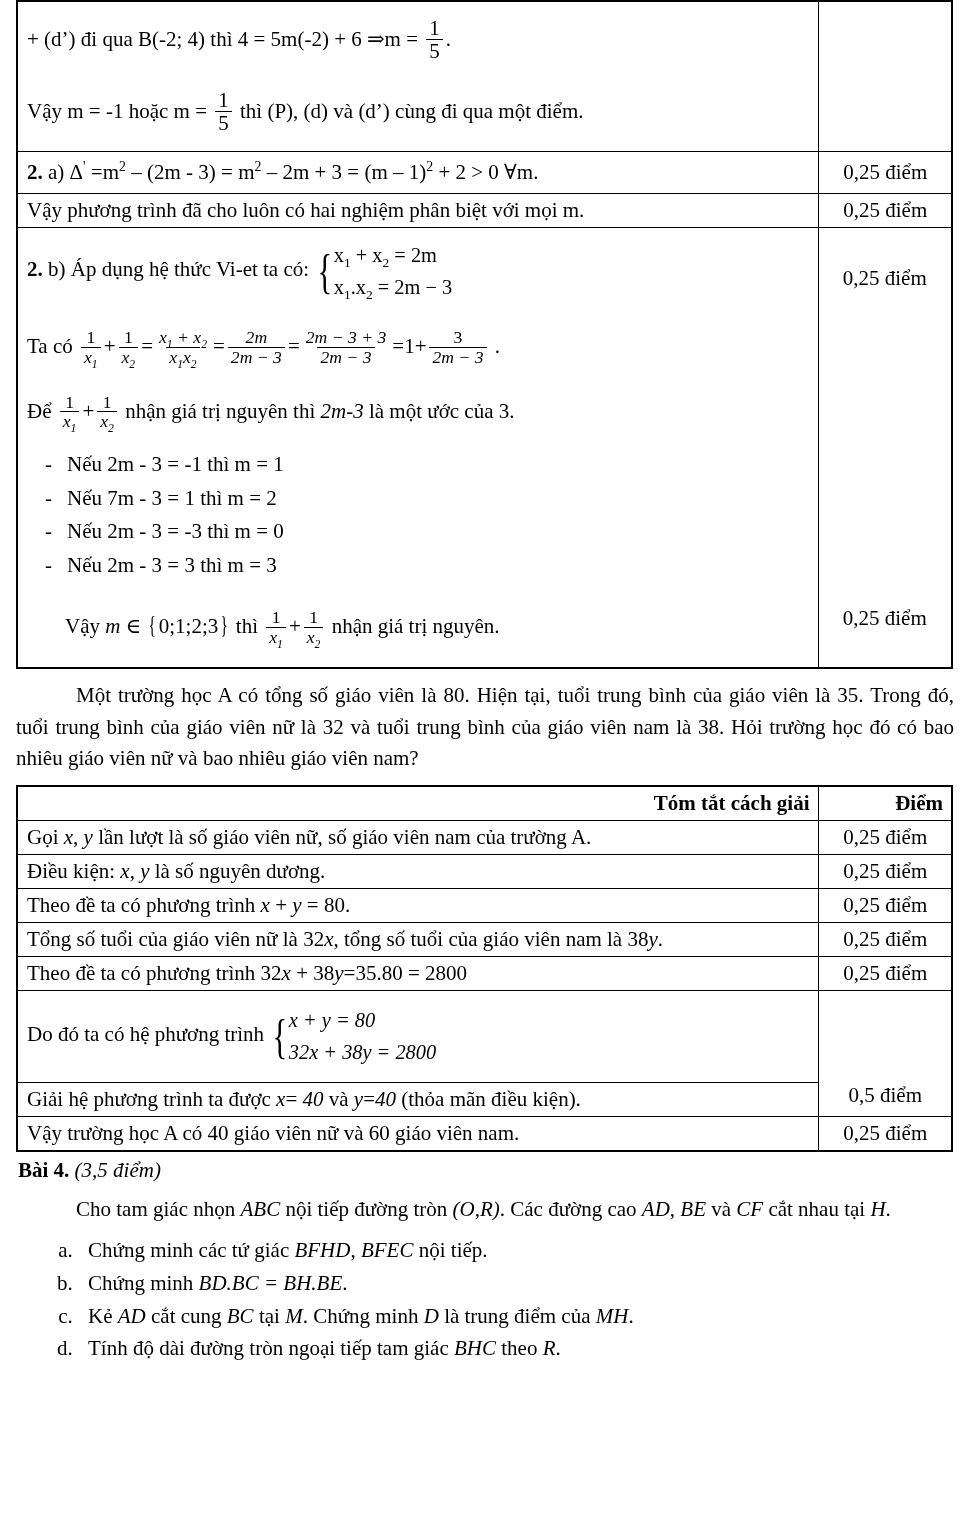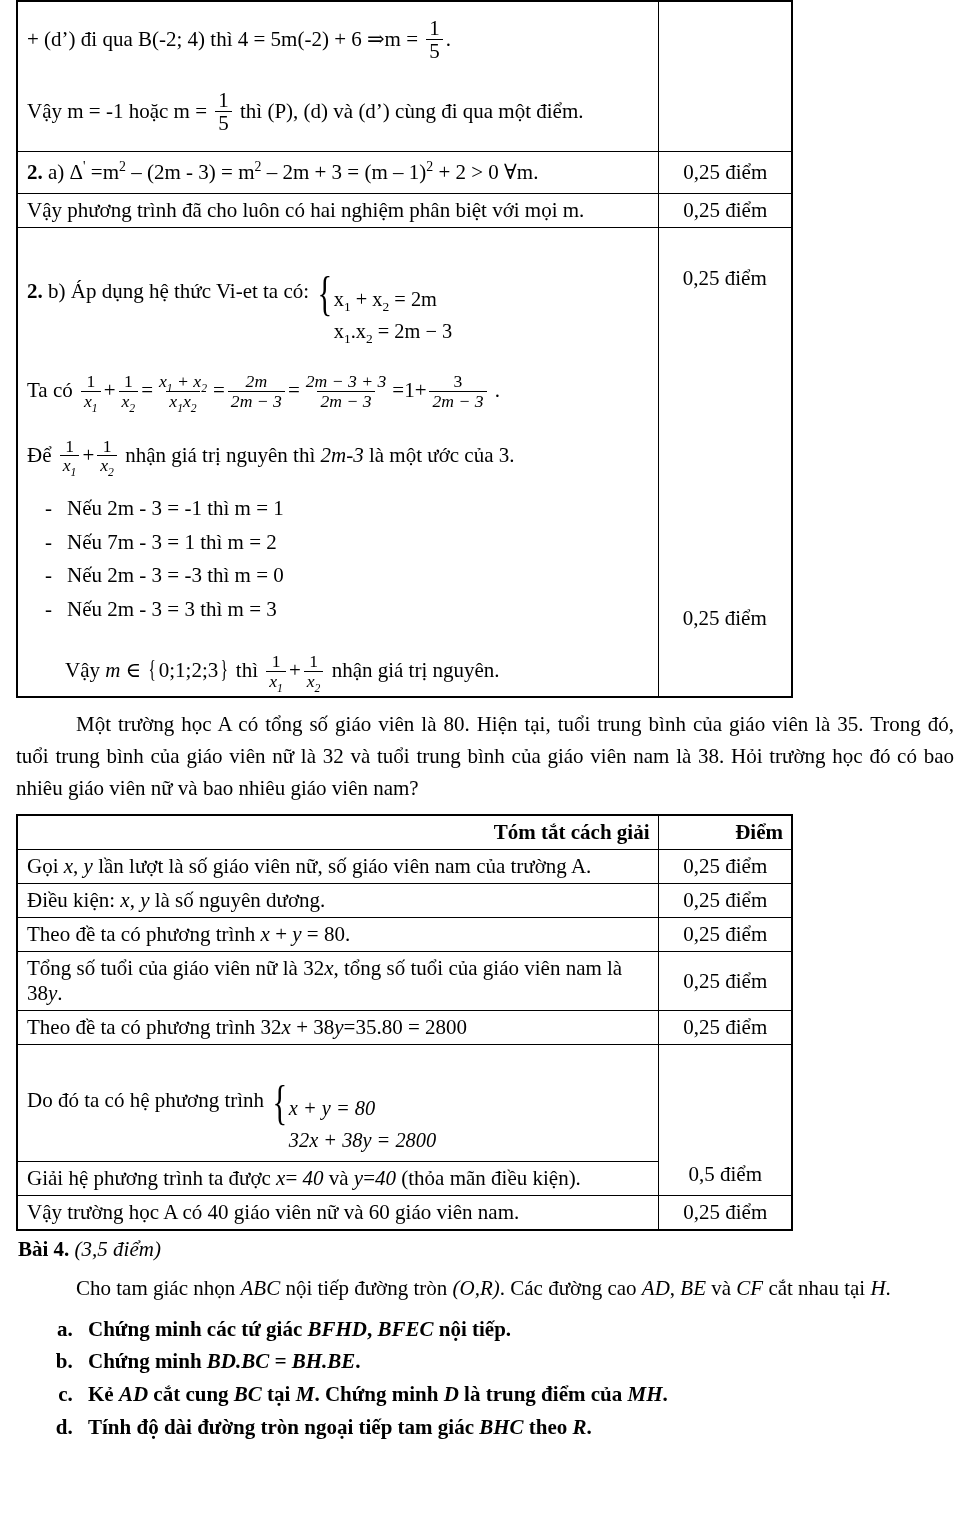--- a/index.html
+++ b/index.html
@@ -47,28 +47,27 @@
     line-height: 0.84;
     transform: scaleX(0.62);
     display: inline-block;
     margin-right: -3px;
   }
   .brace-sys .rows {
     display: inline-flex;
     flex-direction: column;
     line-height: 1.55;
     font-size: 0.97em;
-    margin-top: 44px;
   }
   .setbrace { font-size: 1.22em; font-weight: 300; display:inline-block; transform: scaleX(0.6); }
 
   
   table.doc {
     border-collapse: collapse;
-    width: 777px;
+    width: 937px;
     margin: 0;
     table-layout: fixed;
     padding-left: 8px;
   }
   table.doc td, table.doc th {
     border: 1.3px solid #000;
     padding: 4px 8px 4px 9px;
     vertical-align: middle;
     text-align: left;
     font-weight: normal;
@@ -91,21 +90,20 @@
     margin: 11px 0 0 0;
     text-align: justify;
     line-height: 1.52;
     text-indent: 60px;
   }
   ol.abcd {
     margin: 8px 0 13px 0;
     padding-left: 62px;
     line-height: 1.56;
     list-style: lower-alpha;
-    font-weight: bold;
   }
   ol.abcd li { padding-left: 10px; }
   .dash-list { margin: 4px 0 0 0; padding: 0; list-style: none; }
   .dash-list li { line-height: 1.60; padding-left: 40px; position: relative; }
   .dash-list li .dash { position: absolute; left: 18px; }
   .rowtxt { line-height: 1.6; }
 </style>
 </head>
 <body>
 

